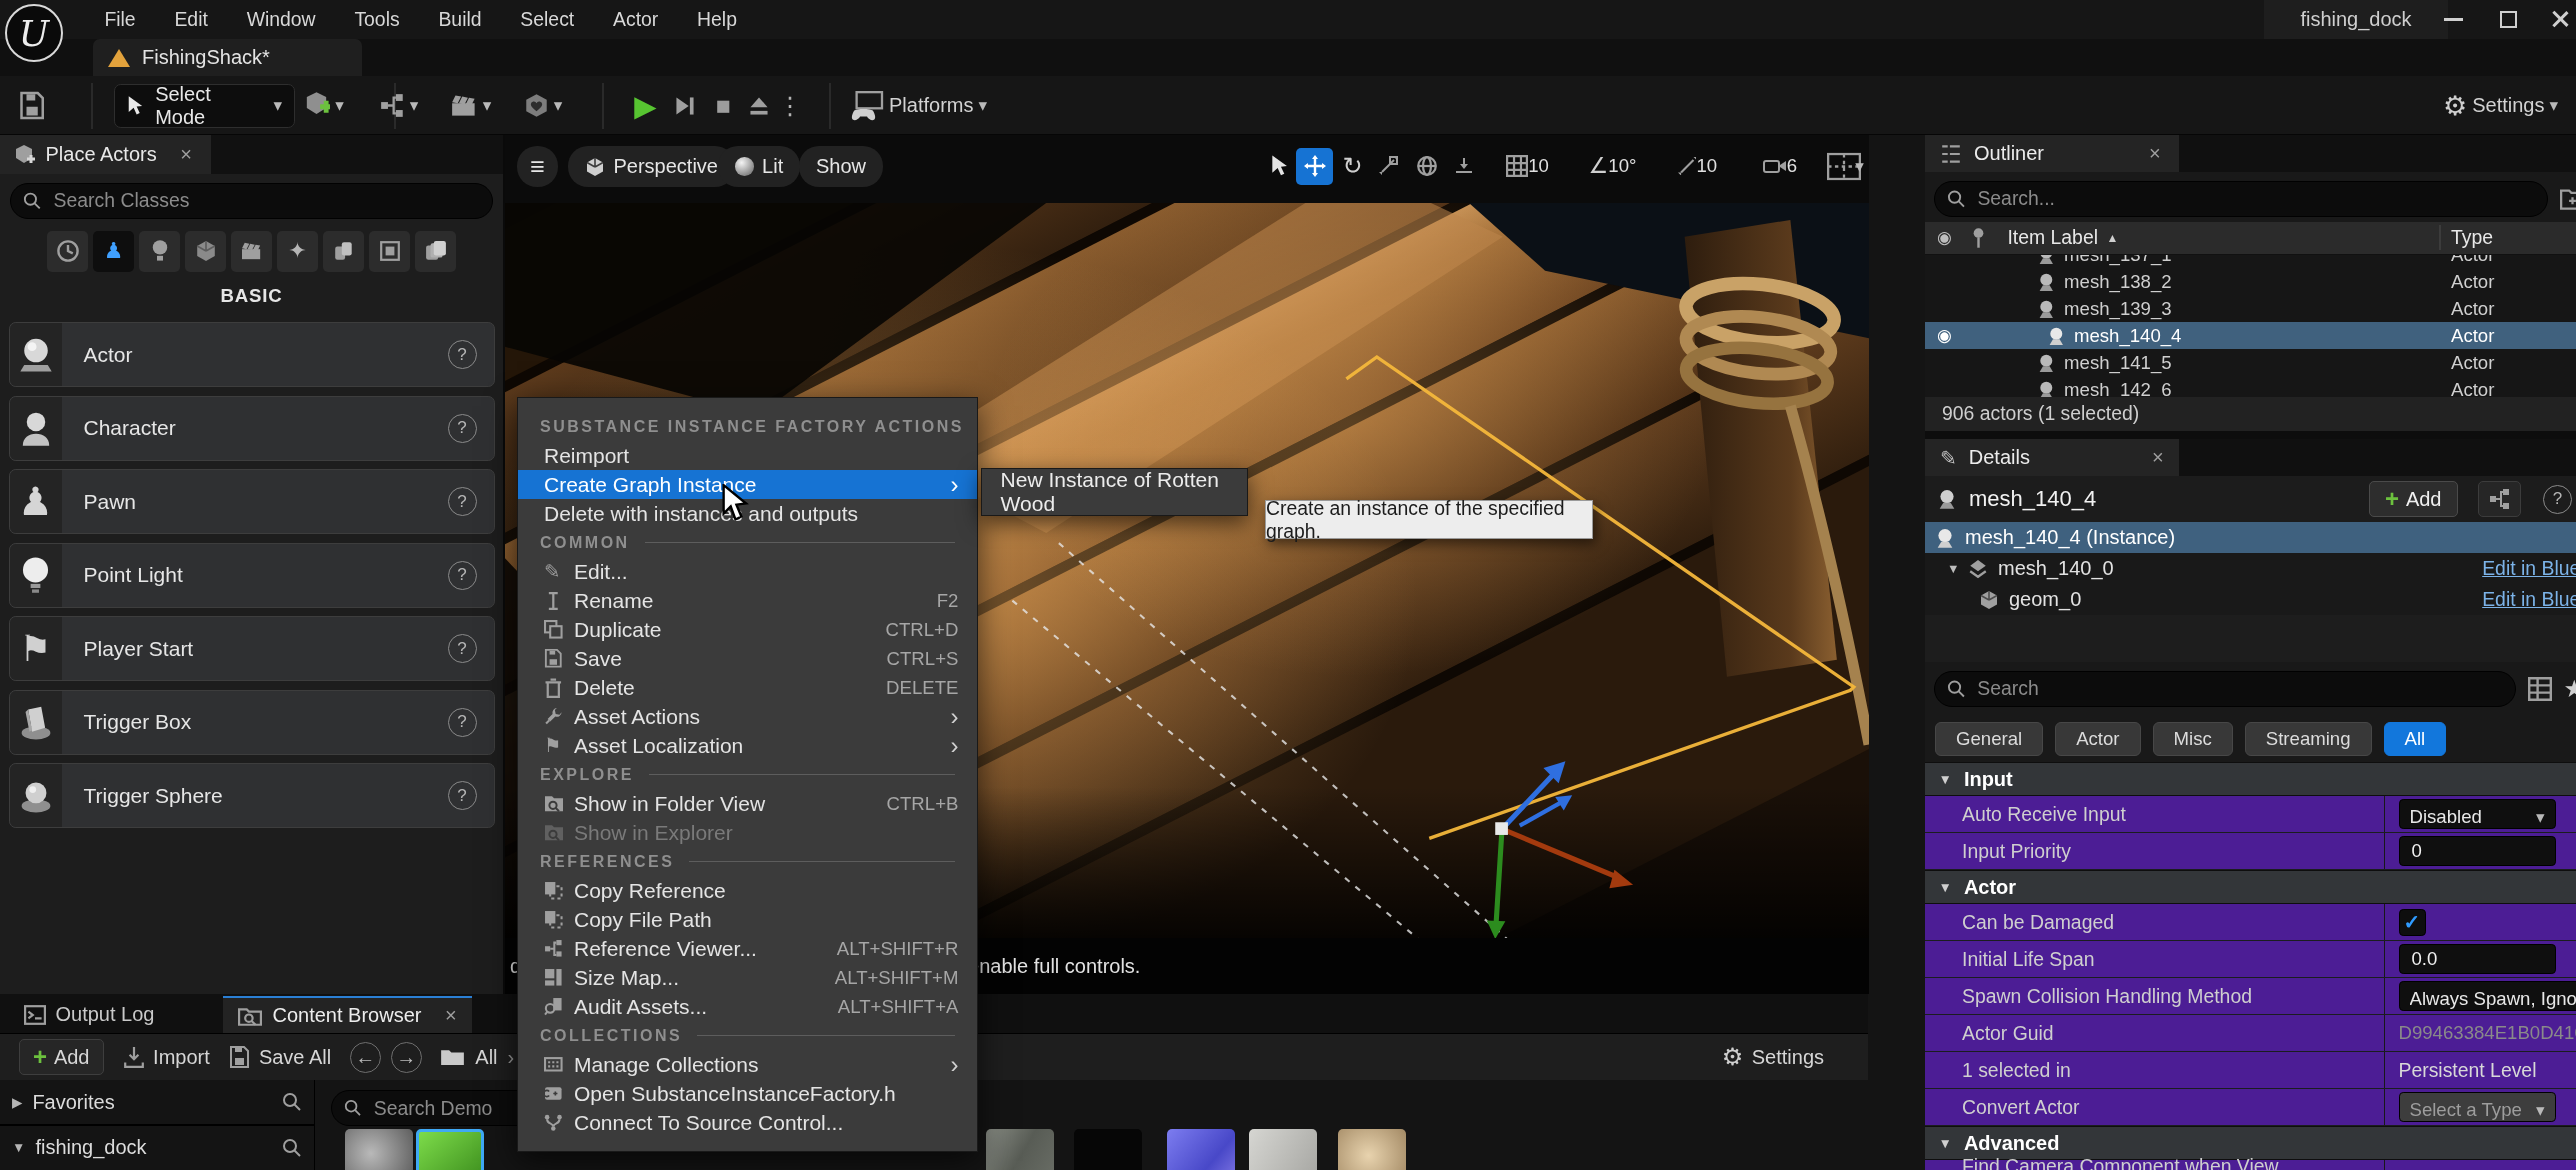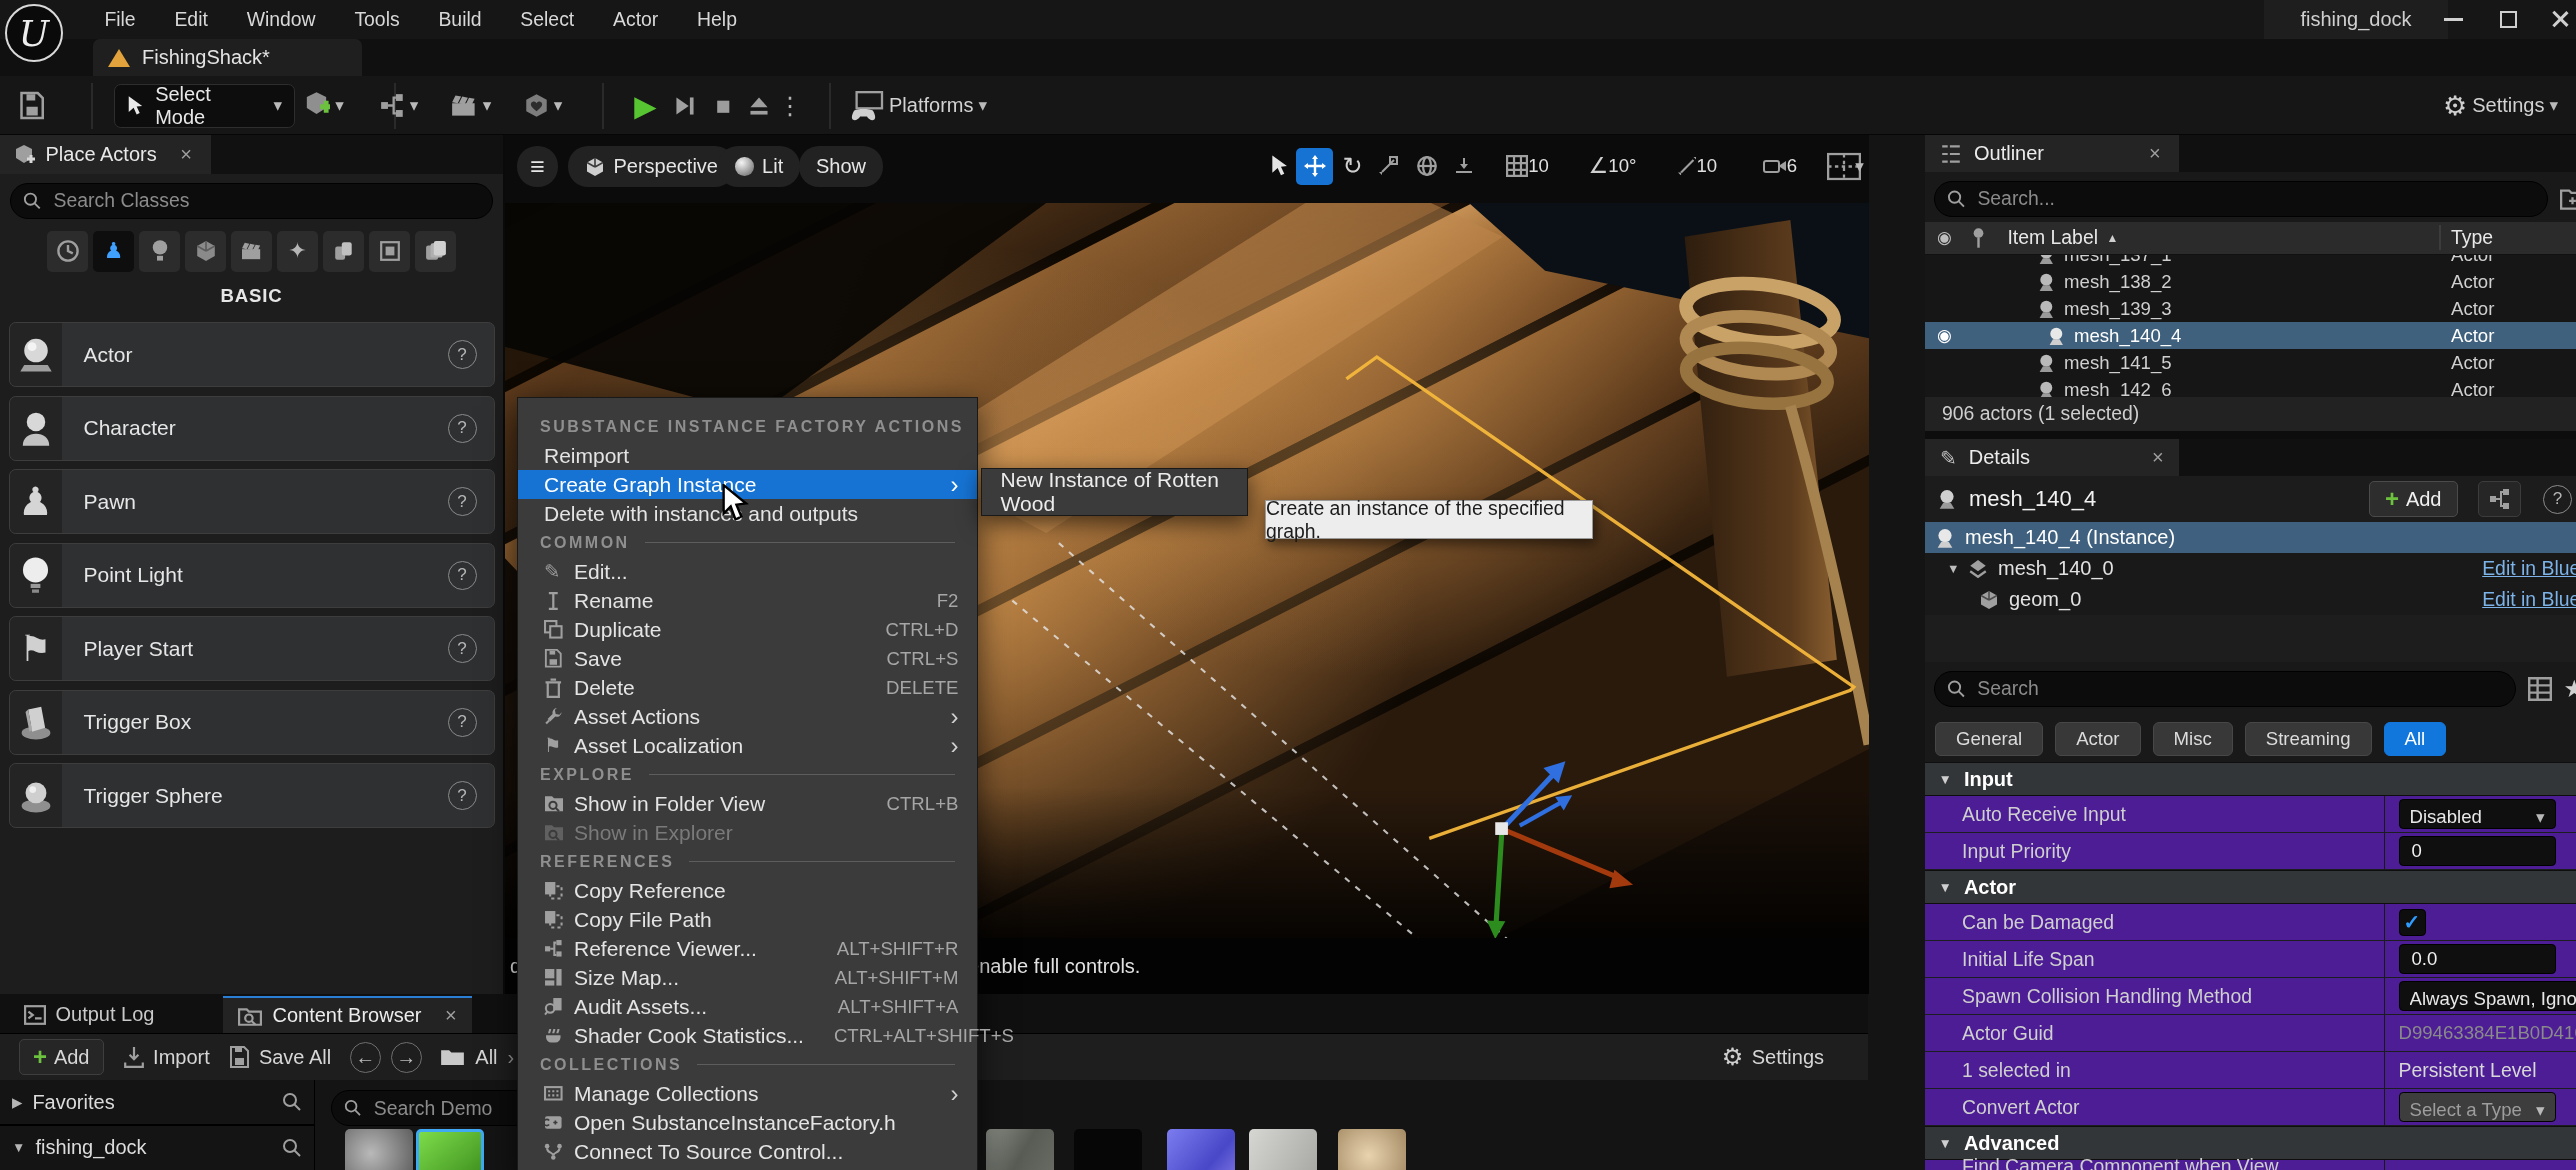--- a/index.html
+++ b/index.html
@@ -1132,30 +1132,20 @@
       <span class="ico">
           <svg width="18.6" height="18.6" viewBox="0 0 18 18">
             <rect class="fl" x="9" y="1" width="8" height="12"></rect>
             <circle cx="6" cy="11" r="4.2" fill="none" stroke="#9f9f9f" stroke-width="2"></circle>
             <path class="ln" d="M3.4 14L1 17"></path>
           </svg>
         </span>
       <span class="lbl">Audit Assets...</span>
         <span class="sc">ALT+SHIFT+A</span>
       </div>
-    <div class="cm-it">
-      <span class="ico">
-          <svg width="18.6" height="18.6" viewBox="0 0 18 18">
-            <path class="fl" d="M2 9h14v2a5 5 0 0 1-5 5H7a5 5 0 0 1-5-5z"></path>
-            <path class="ln" d="M5 7c0-2 1-2 1-4M9 7c0-2 1-2 1-4M13 7c0-2 1-2 1-4" stroke-width="1.6"></path>
-          </svg>
-        </span>
-      <span class="lbl">Shader Cook Statistics...</span>
-        <span class="sc">CTRL+ALT+SHIFT+S</span>
-      </div>
 
     <div class="cm-title">
         <span class="t">COLLECTIONS</span>
         <span class="line"></span>
       </div>
     <div class="cm-it">
       <span class="ico">
           <svg width="18.6" height="18.6" viewBox="0 0 18 18">
             <rect class="ln" x="1" y="3" width="16" height="12"></rect>
             <path class="fl" d="M4 6h2v2H4zM8 6h2v2H8zM12 6h2v2h-2zM4 10h2v2H4zM8 10h2v2H8zM12 10h2v2h-2z"></path>

